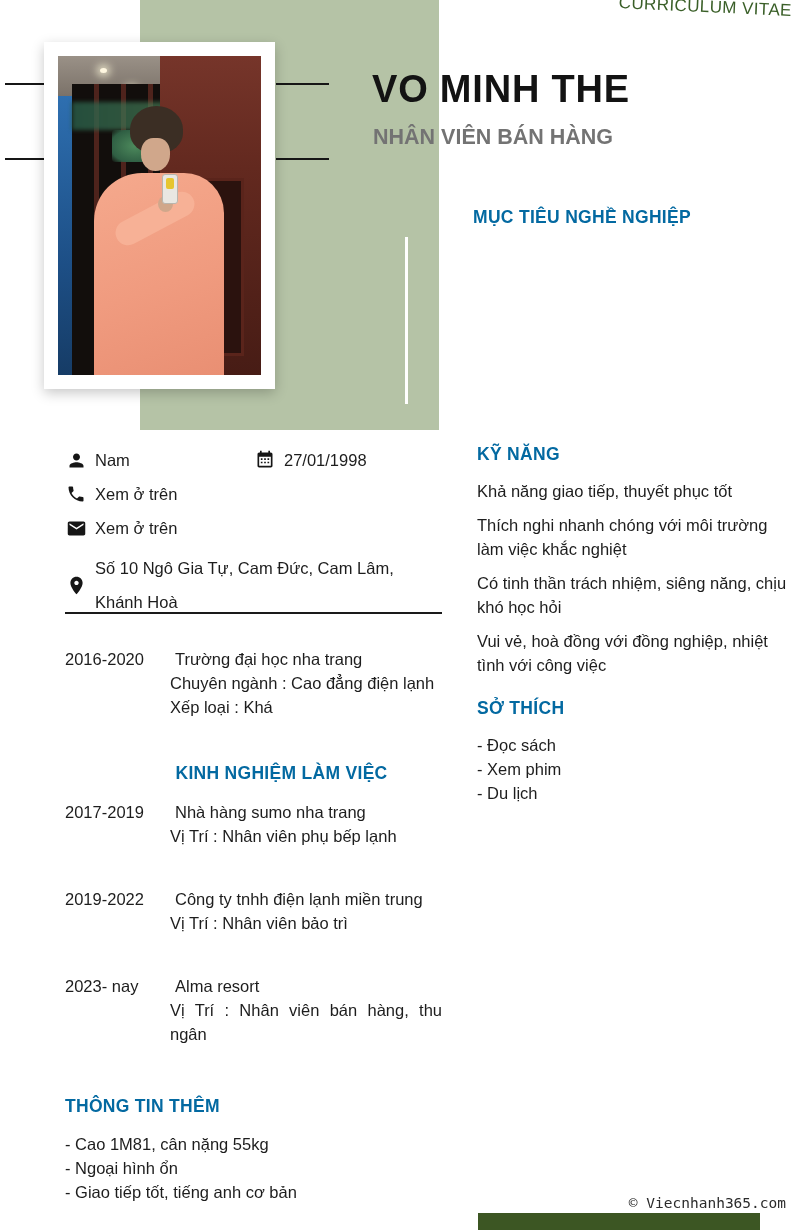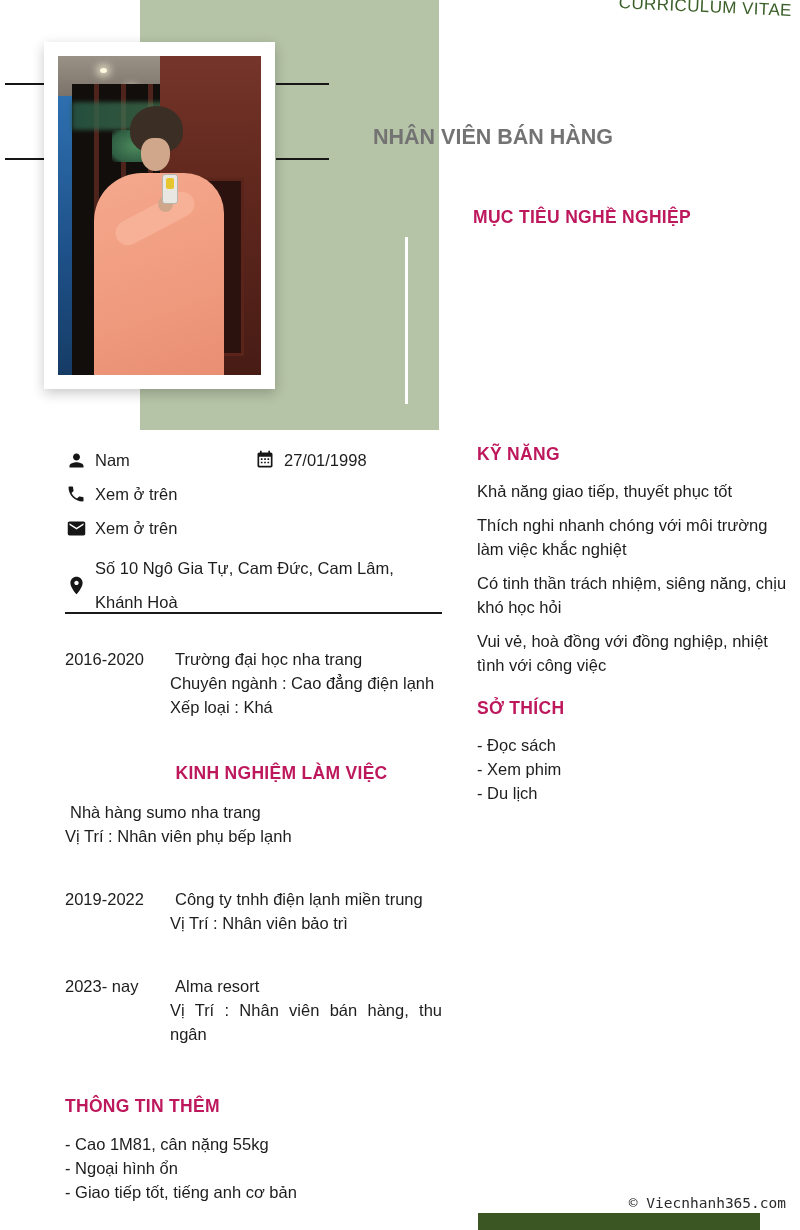--- a/index.html
+++ b/index.html
@@ -58,21 +58,21 @@
               border:1px solid #b9b5ad; border-radius:3px; }
   .ph-phone-chip { width:8px; height:11px; margin:3px auto 0; background:#e6c52f; border-radius:2px; }
 
   
   .name { position:absolute; left:372px; top:70px; font-size:38px; font-weight:bold; letter-spacing:.8px;
           color:#131313; line-height:38px; white-space:nowrap; }
   .job-title { position:absolute; left:373px; top:125px; font-size:21.5px; font-weight:bold;
                color:#737373; white-space:nowrap; }
 
   
-  .h-green { color:#be185d; font-size:17.5px; font-weight:bold; letter-spacing:.3px; }
+  .h-green { color:#0369a1; font-size:17.5px; font-weight:bold; letter-spacing:.3px; }
   .body-txt { font-size:16.5px; line-height:24px; color:#1d1d1d; }
 
   
   .objective { position:absolute; left:473px; top:207px; width:320px; }
   .objective p { margin-top:11px; font-size:16.5px; line-height:24.5px; text-align:justify; }
   .skills { position:absolute; left:477px; top:442px; width:318px; }
   .skills ul, .hobbies ul, .additional ul { list-style:none; margin-top:13px; }
   .skills li { margin-bottom:10px; }
   .hobbies { position:absolute; left:477px; top:696px; width:318px; }
   .hobbies li, .additional li { margin-bottom:0; }
@@ -134,20 +134,21 @@
       <div class="ph-face"></div>
       <div class="ph-sweater"></div>
       <div class="ph-arm"></div>
       <div class="ph-hand"></div>
       <div class="ph-phone">
           <div class="ph-phone-chip"></div>
         </div>
     </div>
   </div>
 
+  <div class="name">VO MINH THE</div>
   <div class="job-title">NHÂN VIÊN BÁN HÀNG</div>
   <div class="vline"></div>
 
   <section class="objective">
     <span class="h-green">MỤC TIÊU NGHỀ NGHIỆP</span>
   </section>
 
   <section class="skills body-txt">
     <span class="h-green">KỸ NĂNG</span>
     <ul>
@@ -221,20 +222,21 @@
         <div class="ln-first">Trường đại học nha trang</div>
         <div>Chuyên ngành : Cao đẳng điện lạnh</div>
         <div>Xếp loại : Khá</div>
       </div>
     </div>
   </section>
 
   <section class="experience">
     <span class="h-green center-h">KINH NGHIỆM LÀM VIỆC</span>
     <div class="entry">
+      <div class="entry-period">2017-2019</div>
       <div class="entry-content">
         <div class="ln-first">Nhà hàng sumo nha trang</div>
         <div>Vị Trí : Nhân viên phụ bếp lạnh</div>
       </div>
     </div>
     <div class="entry gap">
       <div class="entry-period">2019-2022</div>
       <div class="entry-content">
         <div class="ln-first">Công ty tnhh điện lạnh miền trung</div>
         <div>Vị Trí : Nhân viên bảo trì</div>

